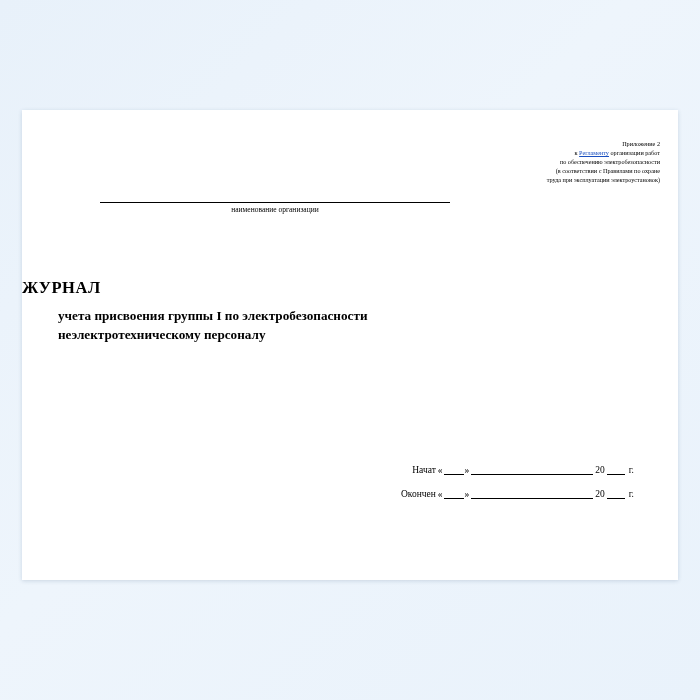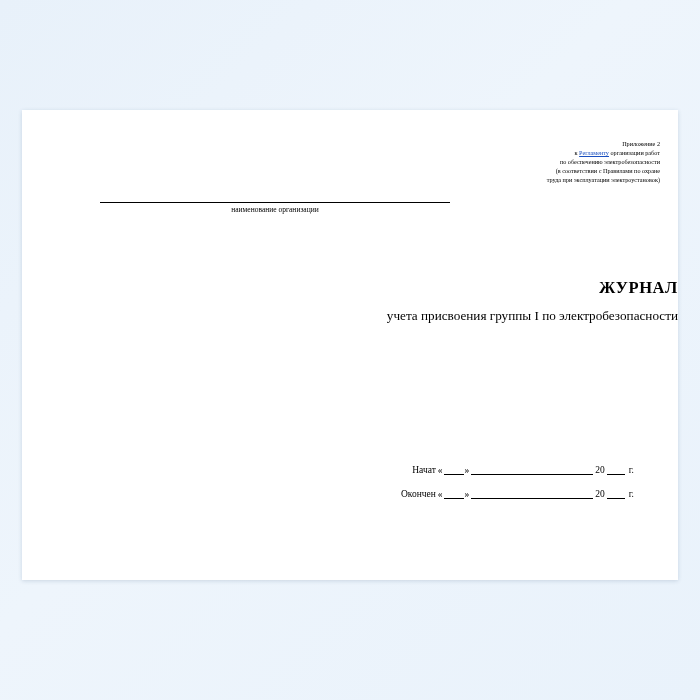--- a/index.html
+++ b/index.html
@@ -65,33 +65,34 @@
     text-align: center;
     font-size: 7.5px;
     color: #000;
   }
   
   .title-block {
     position: absolute;
     left: 0;
     right: 0;
     top: 168px;
-    text-align: right;
+    text-align: left;
     color: #000;
   }
   .title-main {
     font-size: 16.5px;
     font-weight: bold;
     letter-spacing: 0.6px;
     margin-bottom: 9px;
   }
   .title-sub {
     font-size: 13.2px;
-    font-weight: normal;
+    font-weight: bold;
     line-height: 1.42;
+    padding-left: 36px;
   }
   
   .dates {
     position: absolute;
     right: 44px;
     top: 355px;
     width: 340px;
     font-size: 9.5px;
     color: #000;
     text-align: center;
@@ -151,20 +152,21 @@
 
     <div class="org-rule-wrap">
       <div class="org-rule"></div>
       <div class="org-caption">наименование организации</div>
     </div>
 
     <div class="title-block">
       <div class="title-main">ЖУРНАЛ</div>
       <div class="title-sub">
         <div>учета присвоения группы I по электробезопасности</div>
+        <div>неэлектротехническому персоналу</div>
       </div>
     </div>
 
     <div class="dates">
       <div class="date-row">
         <span class="date-label">Начат</span>
         <span class="date-q">«</span>
         <span class="date-blank-short"></span>
         <span class="date-q">»</span>
         <span class="date-blank-long"></span>

